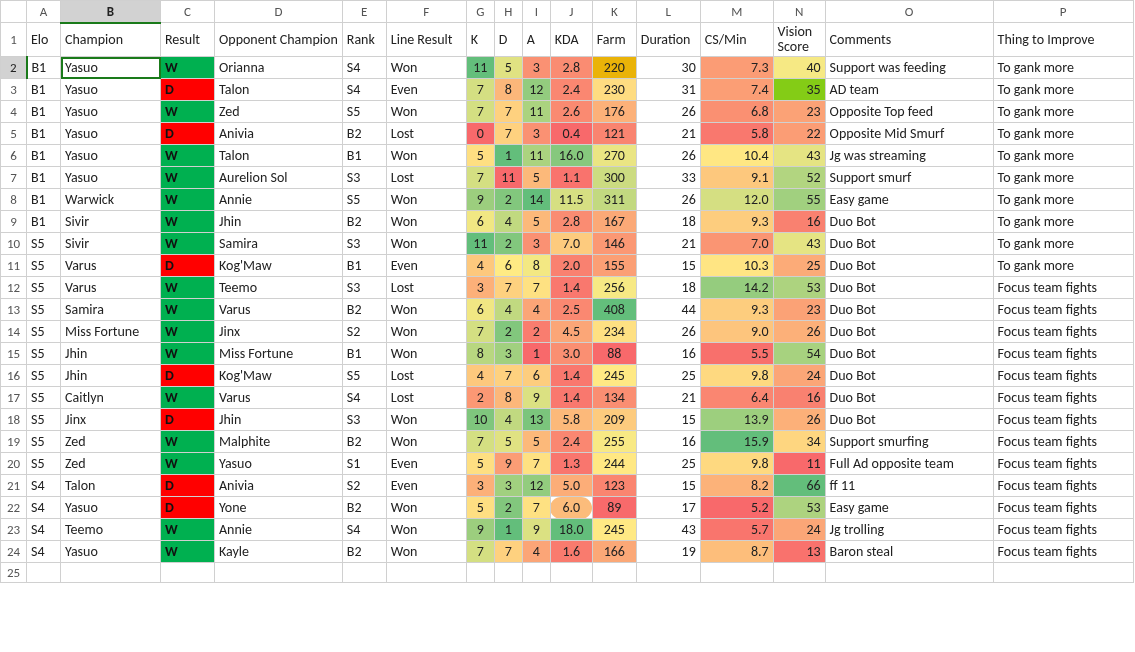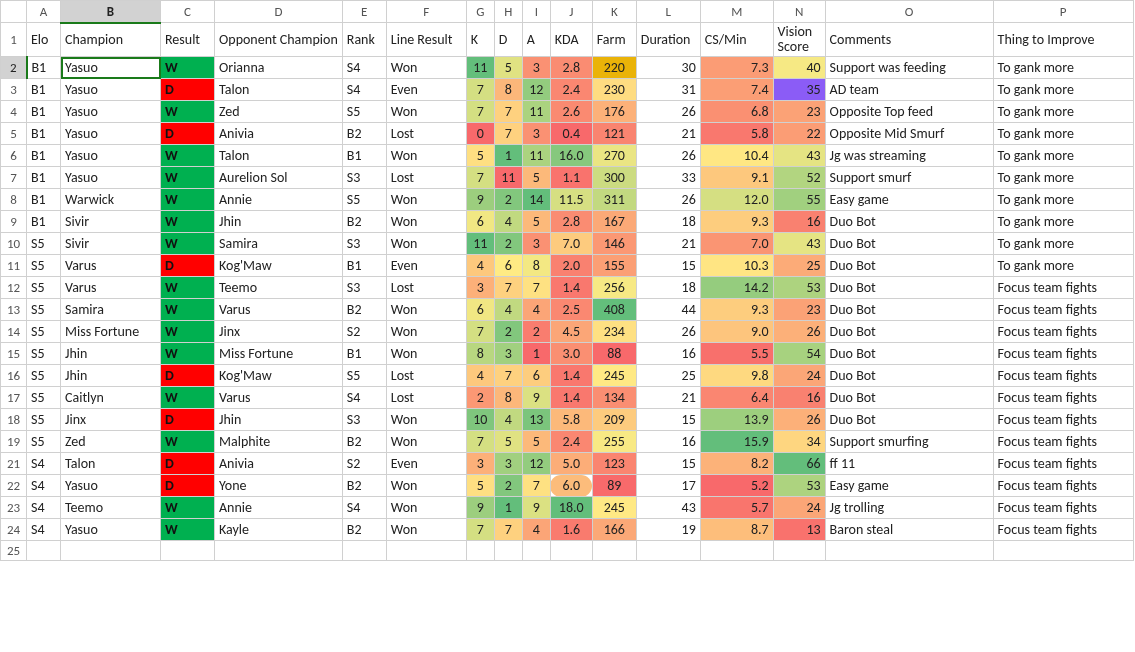--- a/index.html
+++ b/index.html
@@ -128,21 +128,21 @@
         <td>Talon</td>
         <td>S4</td>
         <td>Even</td>
         <td class="ctr" style="background: rgb(212, 223, 130);">7</td>
         <td class="ctr" style="background: rgb(252, 183, 122);">8</td>
         <td class="ctr" style="background: rgb(147, 204, 126);">12</td>
         <td class="ctr" style="background: rgb(250, 135, 113);">2.4</td>
         <td class="ctr" style="background: rgb(254, 220, 129);">230</td>
         <td class="num">31</td>
         <td class="num" style="background: rgb(251, 158, 117);">7.4</td>
-        <td class="num" style="background: #8b5cf6;">35</td>
+        <td class="num" style="background: #84cc16;">35</td>
         <td>AD team</td>
         <td>To gank more</td>
       </tr>
       <tr>
         <th class="row-head">4</th>
         <td>B1</td>
         <td>Yasuo</td>
         <td class="result-W">W</td>
         <td>Zed</td>
         <td>S5</td>
@@ -437,20 +437,39 @@
         <td class="ctr" style="background: rgb(252, 185, 122);">5</td>
         <td class="ctr" style="background: rgb(250, 135, 113);">2.4</td>
         <td class="ctr" style="background: rgb(248, 233, 132);">255</td>
         <td class="num">16</td>
         <td class="num" style="background: rgb(99, 190, 123); padding-left: 43px;">15.9</td>
         <td class="num" style="background: rgb(254, 214, 128);">34</td>
         <td>Support smurfing</td>
         <td>Focus team fights</td>
       </tr>
       <tr>
+        <th class="row-head">20</th>
+        <td>S5</td>
+        <td>Zed</td>
+        <td class="result-W">W</td>
+        <td>Yasuo</td>
+        <td>S1</td>
+        <td>Even</td>
+        <td class="ctr" style="background: rgb(254, 223, 130);">5</td>
+        <td class="ctr" style="background: rgb(251, 157, 117);">9</td>
+        <td class="ctr" style="background: rgb(254, 225, 130);">7</td>
+        <td class="ctr" style="background: rgb(249, 118, 110);">1.3</td>
+        <td class="ctr" style="background: rgb(255, 232, 131);">244</td>
+        <td class="num">25</td>
+        <td class="num" style="background: rgb(254, 217, 128);">9.8</td>
+        <td class="num" style="background: rgb(248, 105, 107);">11</td>
+        <td>Full Ad opposite team</td>
+        <td>Focus team fights</td>
+      </tr>
+      <tr>
         <th class="row-head">21</th>
         <td>S4</td>
         <td>Talon</td>
         <td class="result-D">D</td>
         <td>Anivia</td>
         <td>S2</td>
         <td>Even</td>
         <td class="ctr" style="background: rgb(252, 176, 121);">3</td>
         <td class="ctr" style="background: rgb(161, 208, 127);">3</td>
         <td class="ctr" style="background: rgb(147, 204, 126);">12</td>

